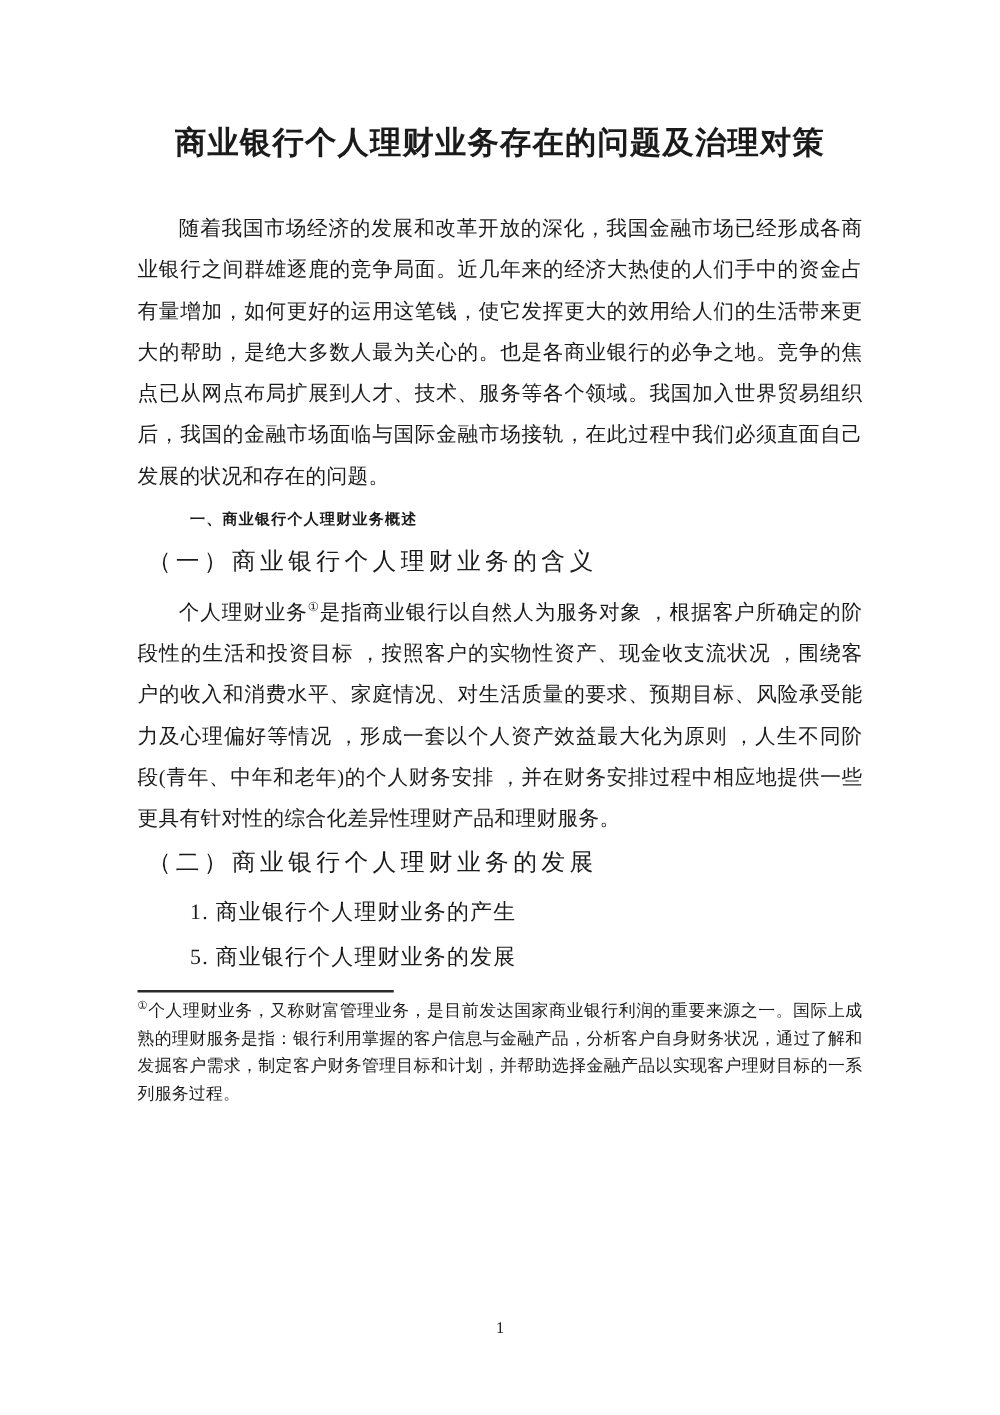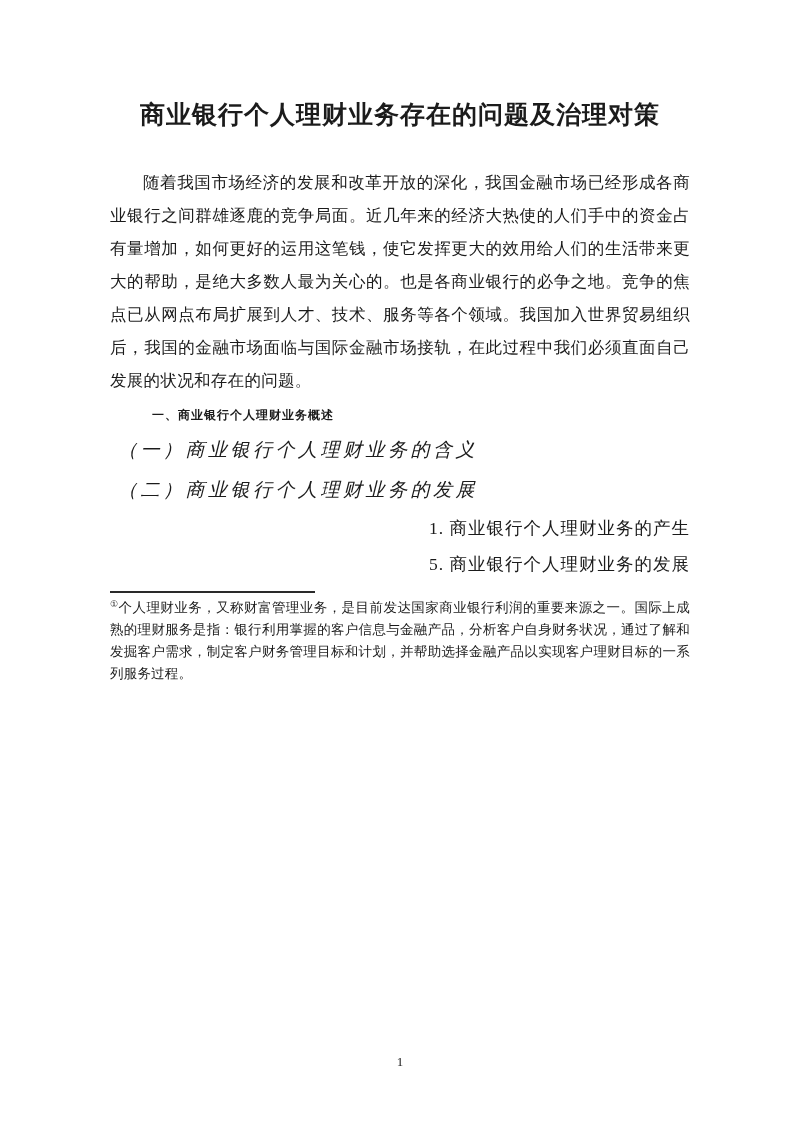--- a/index.html
+++ b/index.html
@@ -46,31 +46,29 @@
     letter-spacing: 1px;
   }
   .h-sub {
     font-family: "Liberation Serif", "DejaVu Serif", serif;
     font-size: 19px;
     font-weight: normal;
     line-height: 34px;
     margin: 3px 0 6px 0;
     padding-left: 8px;
     letter-spacing: 3.5px;
-    font-style: italic;
   }
   .h-item {
     font-family: "Liberation Serif", "DejaVu Serif", serif;
     font-size: 17.5px;
     font-weight: normal;
     line-height: 30px;
     margin: 2px 0 6px 0;
     padding-left: 42px;
     letter-spacing: 1px;
-    text-align: right;
   }
   sup.fn-ref {
     font-size: 10px;
     line-height: 0;
     vertical-align: super;
   }
   .footnote {
     margin-top: 12px;
   }
   .fn-rule {
@@ -109,20 +107,21 @@
 <div class="page">
 
   <h1 class="doc-title">商业银行个人理财业务存在的问题及治理对策</h1>
 
   <p class="body">随着我国市场经济的发展和改革开放的深化，我国金融市场已经形成各商业银行之间群雄逐鹿的竞争局面。近几年来的经济大热使的人们手中的资金占有量增加，如何更好的运用这笔钱，使它发挥更大的效用给人们的生活带来更大的帮助，是绝大多数人最为关心的。也是各商业银行的必争之地。竞争的焦点已从网点布局扩展到人才、技术、服务等各个领域。我国加入世界贸易组织后，我国的金融市场面临与国际金融市场接轨，在此过程中我们必须直面自己发展的状况和存在的问题。</p>
 
   <h2 class="h-section">一、商业银行个人理财业务概述</h2>
 
   <h3 class="h-sub">（一）商业银行个人理财业务的含义</h3>
 
+  <p class="body"><span>个人理财业务</span><sup class="fn-ref">①</sup><span>是指商业银行以自然人为服务对象 ，根据客户所确定的阶段性的生活和投资目标 ，按照客户的实物性资产、现金收支流状况 ，围绕客户的收入和消费水平、家庭情况、对生活质量的要求、预期目标、风险承受能力及心理偏好等情况 ，形成一套以个人资产效益最大化为原则 ，人生不同阶段(青年、中年和老年)的个人财务安排 ，并在财务安排过程中相应地提供一些更具有针对性的综合化差异性理财产品和理财服务。</span></p>
 
   <h3 class="h-sub">（二）商业银行个人理财业务的发展</h3>
 
   <h4 class="h-item">1. 商业银行个人理财业务的产生</h4>
 
 
   <h4 class="h-item">5. 商业银行个人理财业务的发展</h4>
 
   <div class="footnote">
     <div class="fn-rule"></div>

